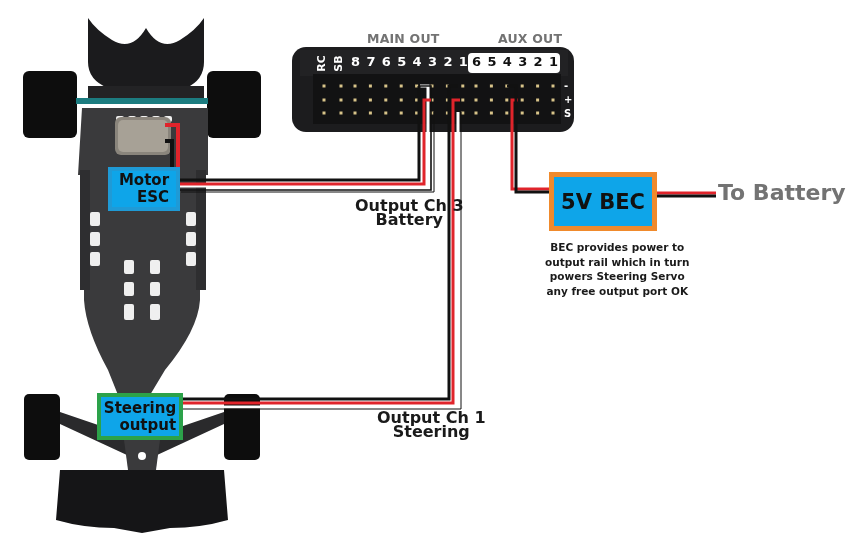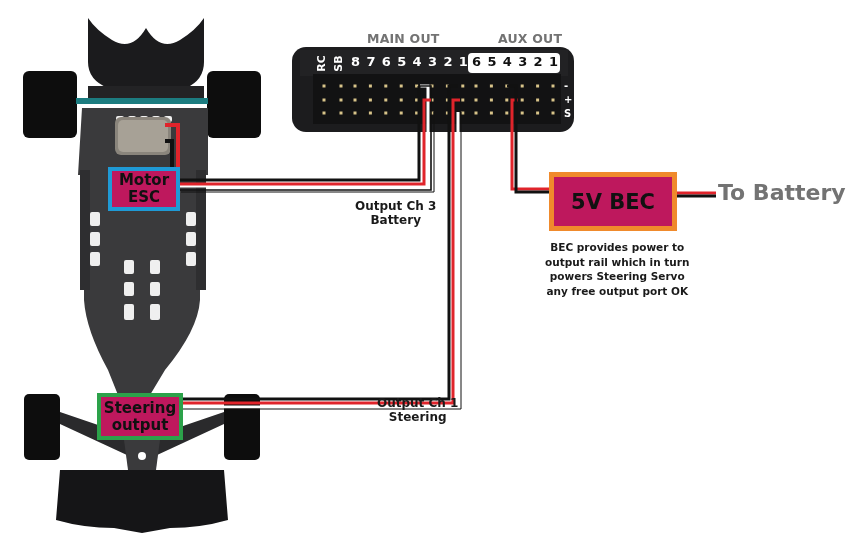--- a/index.html
+++ b/index.html
@@ -1,25 +1,25 @@
 <!DOCTYPE html>
 <html><head>
 <meta charset="utf-8">
 <style>
   html, body { margin: 0; padding: 0; background: #ffffff; }
   body { width: 847px; height: 546px; position: relative; overflow: hidden; font-family: "DejaVu Sans", sans-serif; }
   #stage { position: absolute; left: 0; top: 0; width: 847px; height: 546px; }
   .lbl { position: absolute; font-family: "DejaVu Sans", sans-serif; color: #737373; white-space: nowrap; }
   .hdr { font-weight: bold; font-size: 12.5px; letter-spacing: 0.2px; }
-  .small { font-size: 12px; font-weight: bold; text-align: center; line-height: 14px; color: #1a1a1a; }
+  .small { font-size: 16px; font-weight: bold; text-align: center; line-height: 14px; color: #1a1a1a; }
   .note { font-size: 10.5px; font-weight: bold; line-height: 14.5px; color: #1a1a1a; white-space: pre; text-align: center; }
-  .box { position: absolute; background: #be185d; box-sizing: border-box; display: flex; align-items: center; justify-content: center; text-align: center; font-weight: bold; color: #111; }
+  .box { position: absolute; background: #0ea5e9; box-sizing: border-box; display: flex; align-items: center; justify-content: center; text-align: right; font-weight: bold; color: #111; }
   .esc { left: 108px; top: 167px; width: 72px; height: 44px; border: 4px solid #1f9ad6; font-size: 15px; line-height: 17px; }
   .servo { left: 97px; top: 393px; width: 86px; height: 47px; border: 4px solid #2ca24a; font-size: 15px; line-height: 17px; }
-  .bec { left: 549px; top: 172px; width: 128px; height: 59px; border: 5px solid #f08a2c; font-size: 21px; }
+  .bec { left: 549px; top: 172px; width: 108px; height: 59px; border: 5px solid #f08a2c; font-size: 21px; }
   .battery { left: 718px; top: 180px; font-size: 22px; font-weight: bold; }
 </style>
 </head>
 <body>
 
 <svg id="stage" viewBox="0 0 847 546" xmlns="http://www.w3.org/2000/svg">
 
   <g>
 
     <path d="M88 18 L88 62 Q88 80 108 88 L186 88 Q204 80 204 62 L204 18 Q196 30 180 40 Q160 52 146 28 Q132 52 112 40 Q96 30 88 18 Z" fill="#1b1b1d"></path>
@@ -197,20 +197,20 @@
 </div>
 <div class="box bec">
   <span>5V BEC</span>
 </div>
 <div class="lbl battery">To Battery</div>
 
 <div class="lbl small" style="left:355px; top:199px;">
   <div>Output Ch 3</div>
   <div>Battery</div>
 </div>
-<div class="lbl small" style="left:377px; top:396px;">
+<div class="lbl small" style="left:377px; top:411px;">
   <div>Output Ch 1</div>
   <div>Steering</div>
 </div>
 <div class="lbl note" style="left:545px; top:240px;">BEC provides power to
 output rail which in turn
 powers Steering Servo
 any free output port OK</div>
 
 </body></html>

